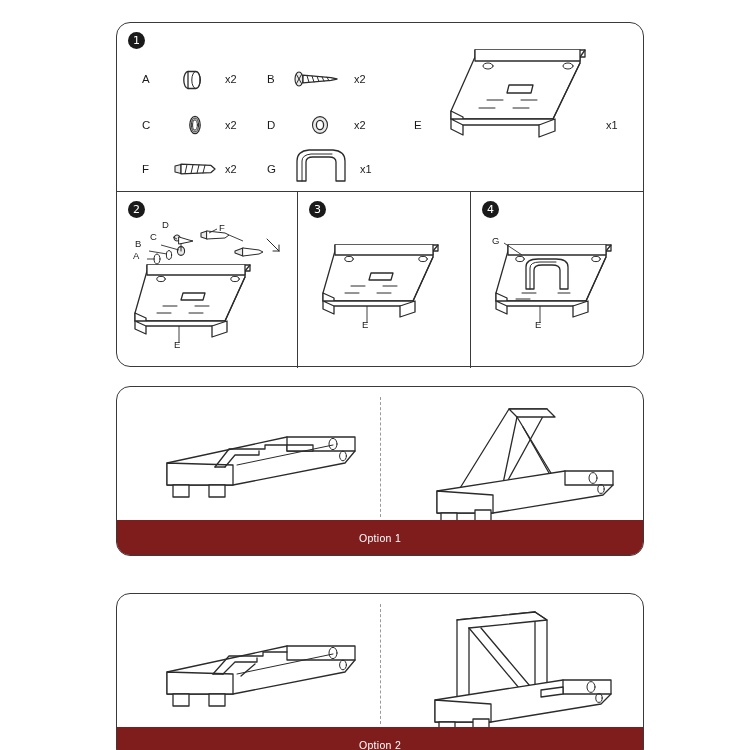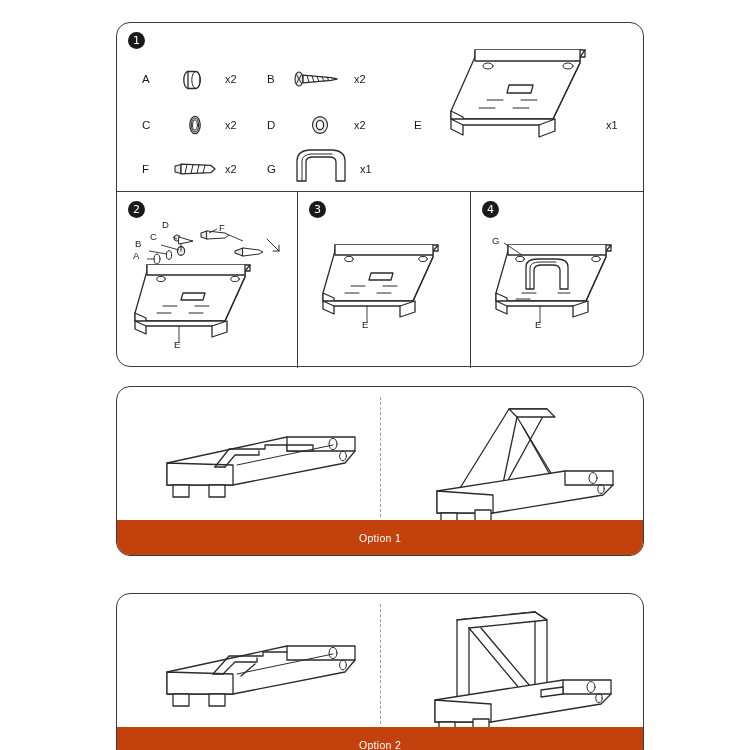--- a/index.html
+++ b/index.html
@@ -55,21 +55,21 @@
   .qty{
     position:absolute;
     font-size:11px;
     color:#1a1a1a;
     white-space:nowrap;
   }
 
   
   .option-bar{
     position:absolute;
-    background:#c2410c;
+    background:#7f1d1d;
     color:#ffffff;
     font-size:10.5px;
     text-align:center;
     letter-spacing:.3px;
     box-sizing:border-box;
     display:flex;align-items:center;justify-content:center;
     border-bottom-left-radius:13px;
     border-bottom-right-radius:13px;
   }
   .divider-v{

